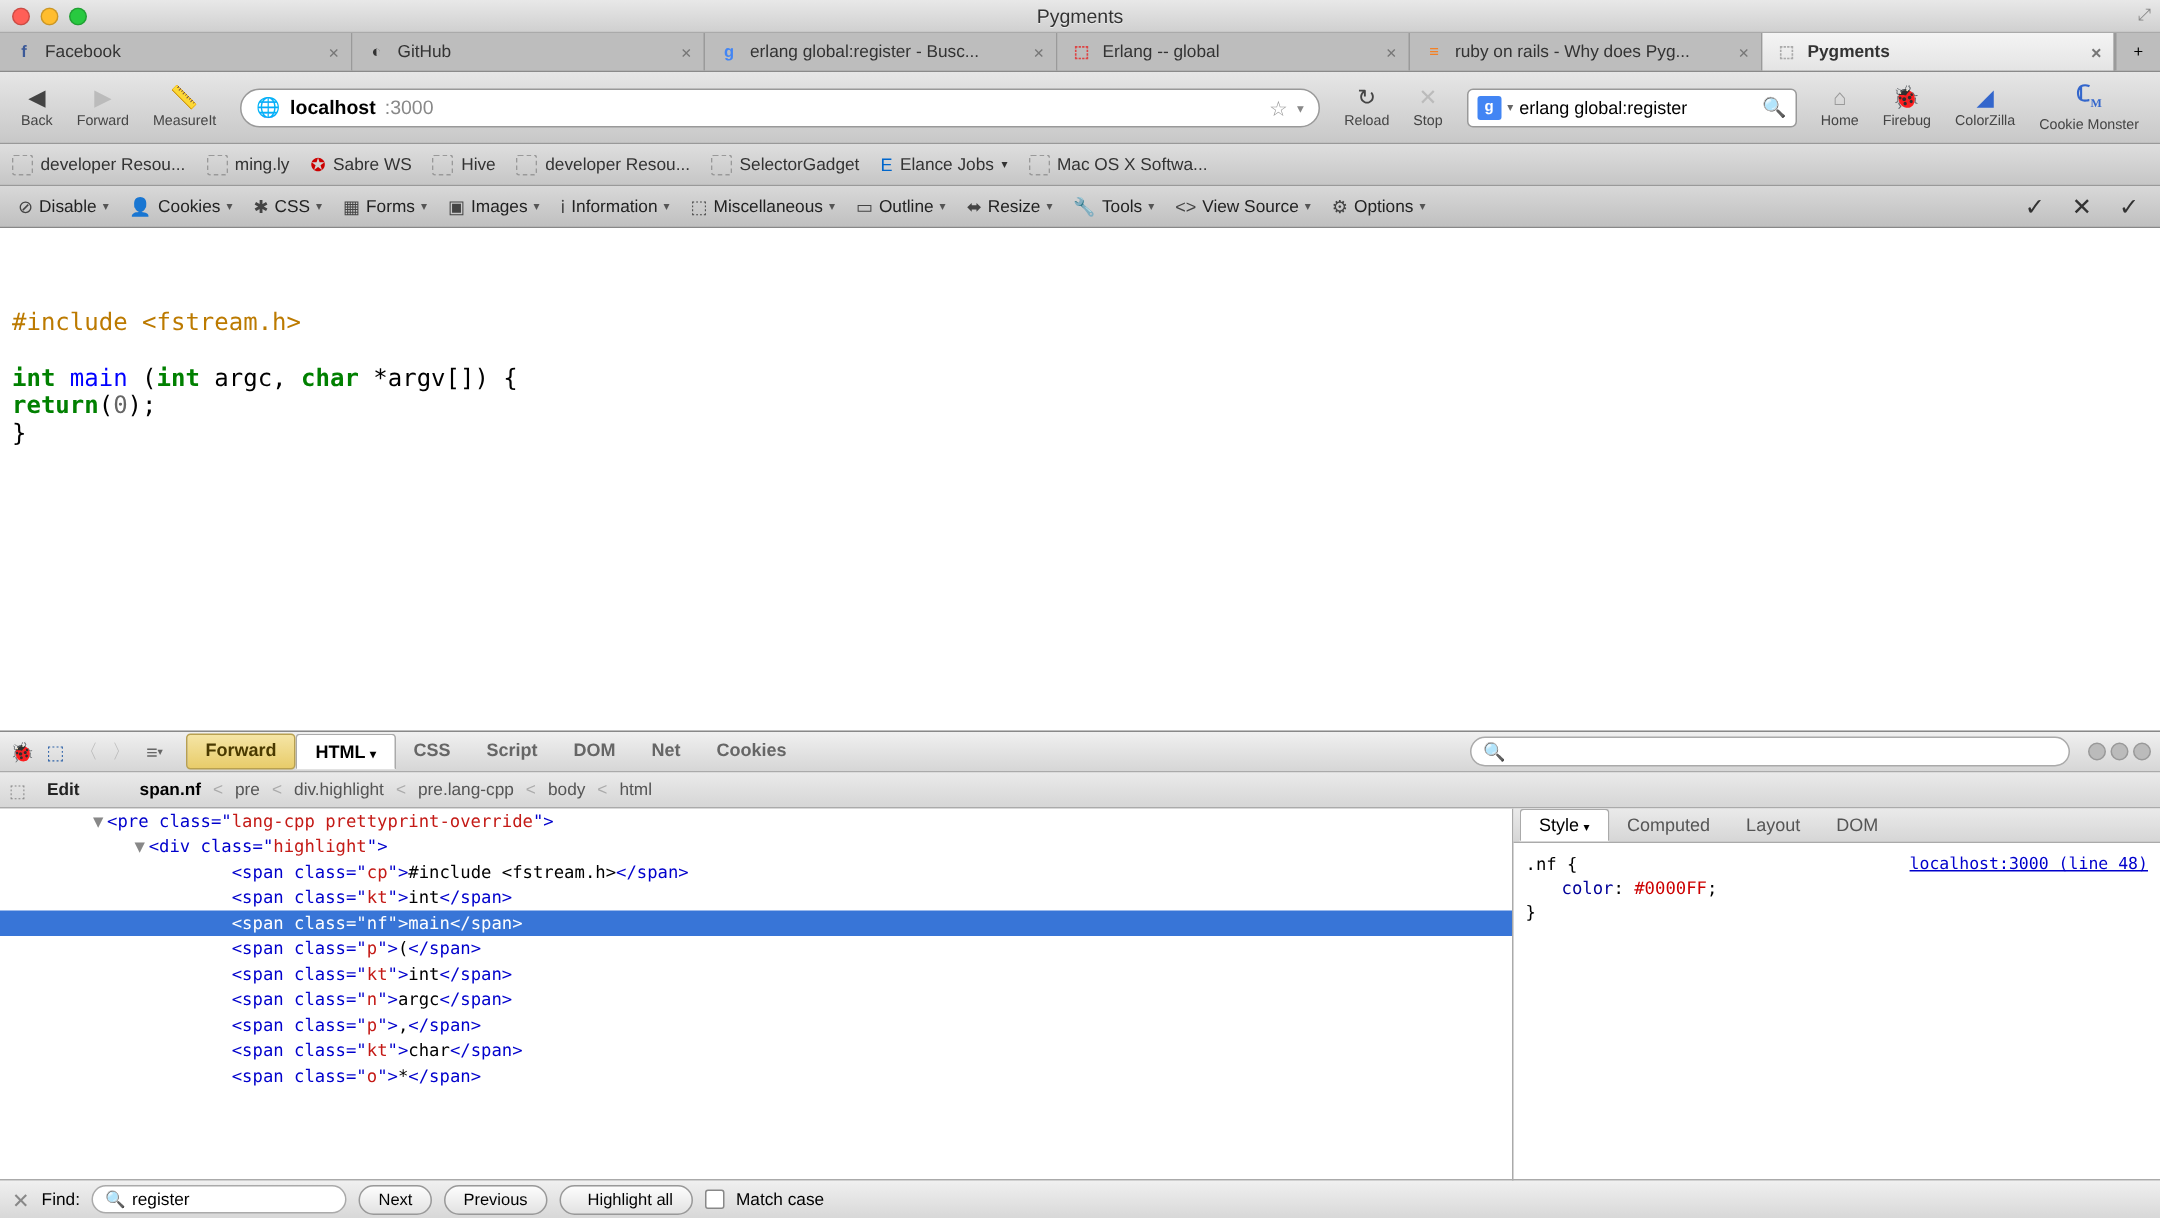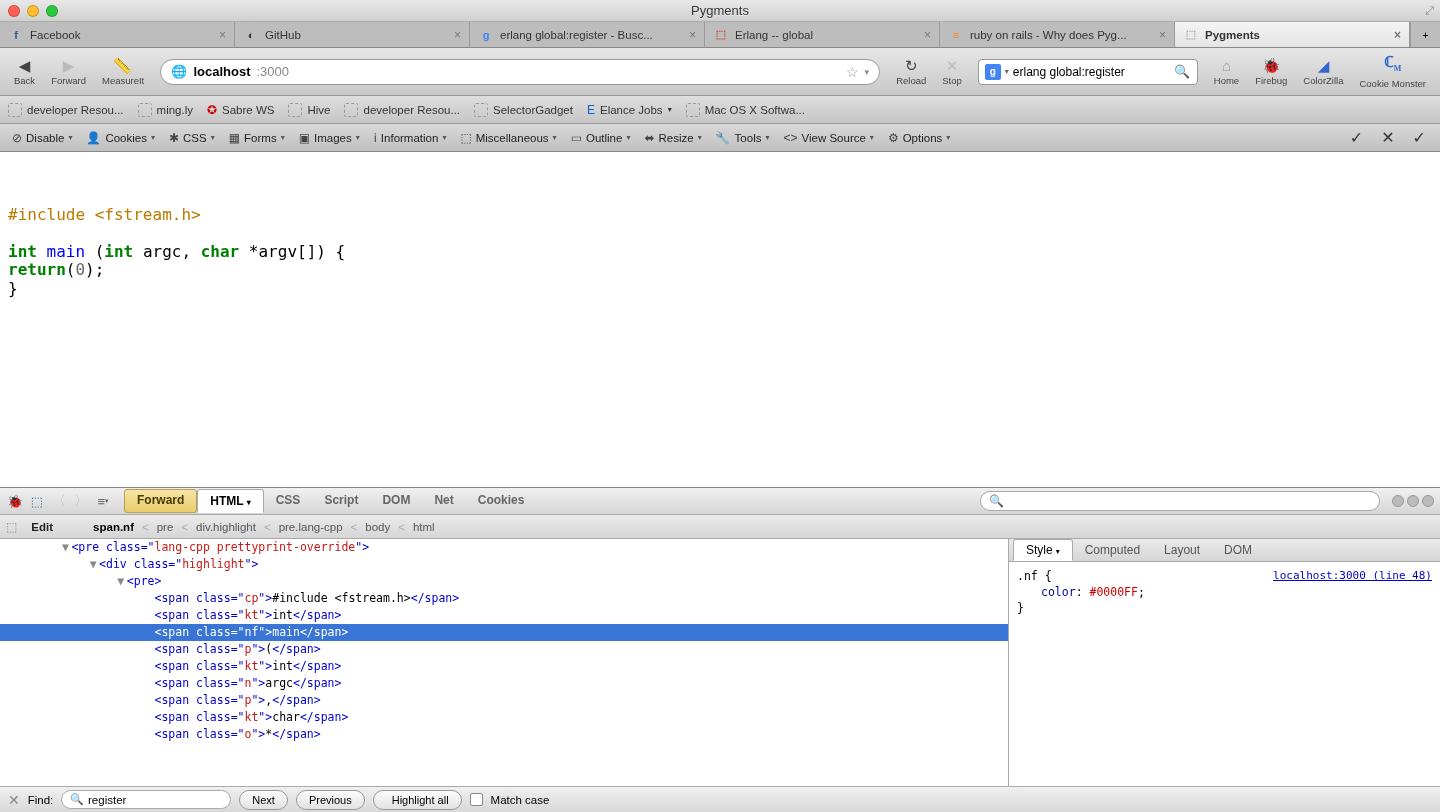--- a/index.html
+++ b/index.html
@@ -366,21 +366,20 @@
     <span class="crumb">pre.lang-cpp</span>
     <span class="sep">&lt;</span>
     <span class="crumb">body</span>
     <span class="sep">&lt;</span>
     <span class="crumb">html</span>
   </div>
   <div class="fb-main">
     <div class="fb-html" id="fbhtml">
         <div class="ln">        <span class="tw">▼</span><span class="tag">&lt;pre class="</span><span class="val">lang-cpp prettyprint-override</span><span class="tag">"&gt;</span></div>
         <div class="ln">            <span class="tw">▼</span><span class="tag">&lt;div class="</span><span class="val">highlight</span><span class="tag">"&gt;</span></div>
-        <div class="ln">                <span class="tw">▼</span><span class="tag">&lt;pre&gt;</span></div>
         <div class="ln">                    <span class="tw"> </span><span class="tag">&lt;span class="</span><span class="val">cp</span><span class="tag">"&gt;</span><span class="txt">#include &lt;fstream.h&gt;</span><span class="tag">&lt;/span&gt;</span></div>
         <div class="ln">                    <span class="tw"> </span><span class="tag">&lt;span class="</span><span class="val">kt</span><span class="tag">"&gt;</span><span class="txt">int</span><span class="tag">&lt;/span&gt;</span></div>
         <div class="ln sel">                    <span class="tw"> </span><span class="tag">&lt;span class="</span><span class="val">nf</span><span class="tag">"&gt;</span><span class="txt">main</span><span class="tag">&lt;/span&gt;</span></div>
         <div class="ln">                    <span class="tw"> </span><span class="tag">&lt;span class="</span><span class="val">p</span><span class="tag">"&gt;</span><span class="txt">(</span><span class="tag">&lt;/span&gt;</span></div>
         <div class="ln">                    <span class="tw"> </span><span class="tag">&lt;span class="</span><span class="val">kt</span><span class="tag">"&gt;</span><span class="txt">int</span><span class="tag">&lt;/span&gt;</span></div>
         <div class="ln">                    <span class="tw"> </span><span class="tag">&lt;span class="</span><span class="val">n</span><span class="tag">"&gt;</span><span class="txt">argc</span><span class="tag">&lt;/span&gt;</span></div>
         <div class="ln">                    <span class="tw"> </span><span class="tag">&lt;span class="</span><span class="val">p</span><span class="tag">"&gt;</span><span class="txt">,</span><span class="tag">&lt;/span&gt;</span></div>
         <div class="ln">                    <span class="tw"> </span><span class="tag">&lt;span class="</span><span class="val">kt</span><span class="tag">"&gt;</span><span class="txt">char</span><span class="tag">&lt;/span&gt;</span></div>
         <div class="ln">                    <span class="tw"> </span><span class="tag">&lt;span class="</span><span class="val">o</span><span class="tag">"&gt;</span><span class="txt">*</span><span class="tag">&lt;/span&gt;</span></div>
       </div>

